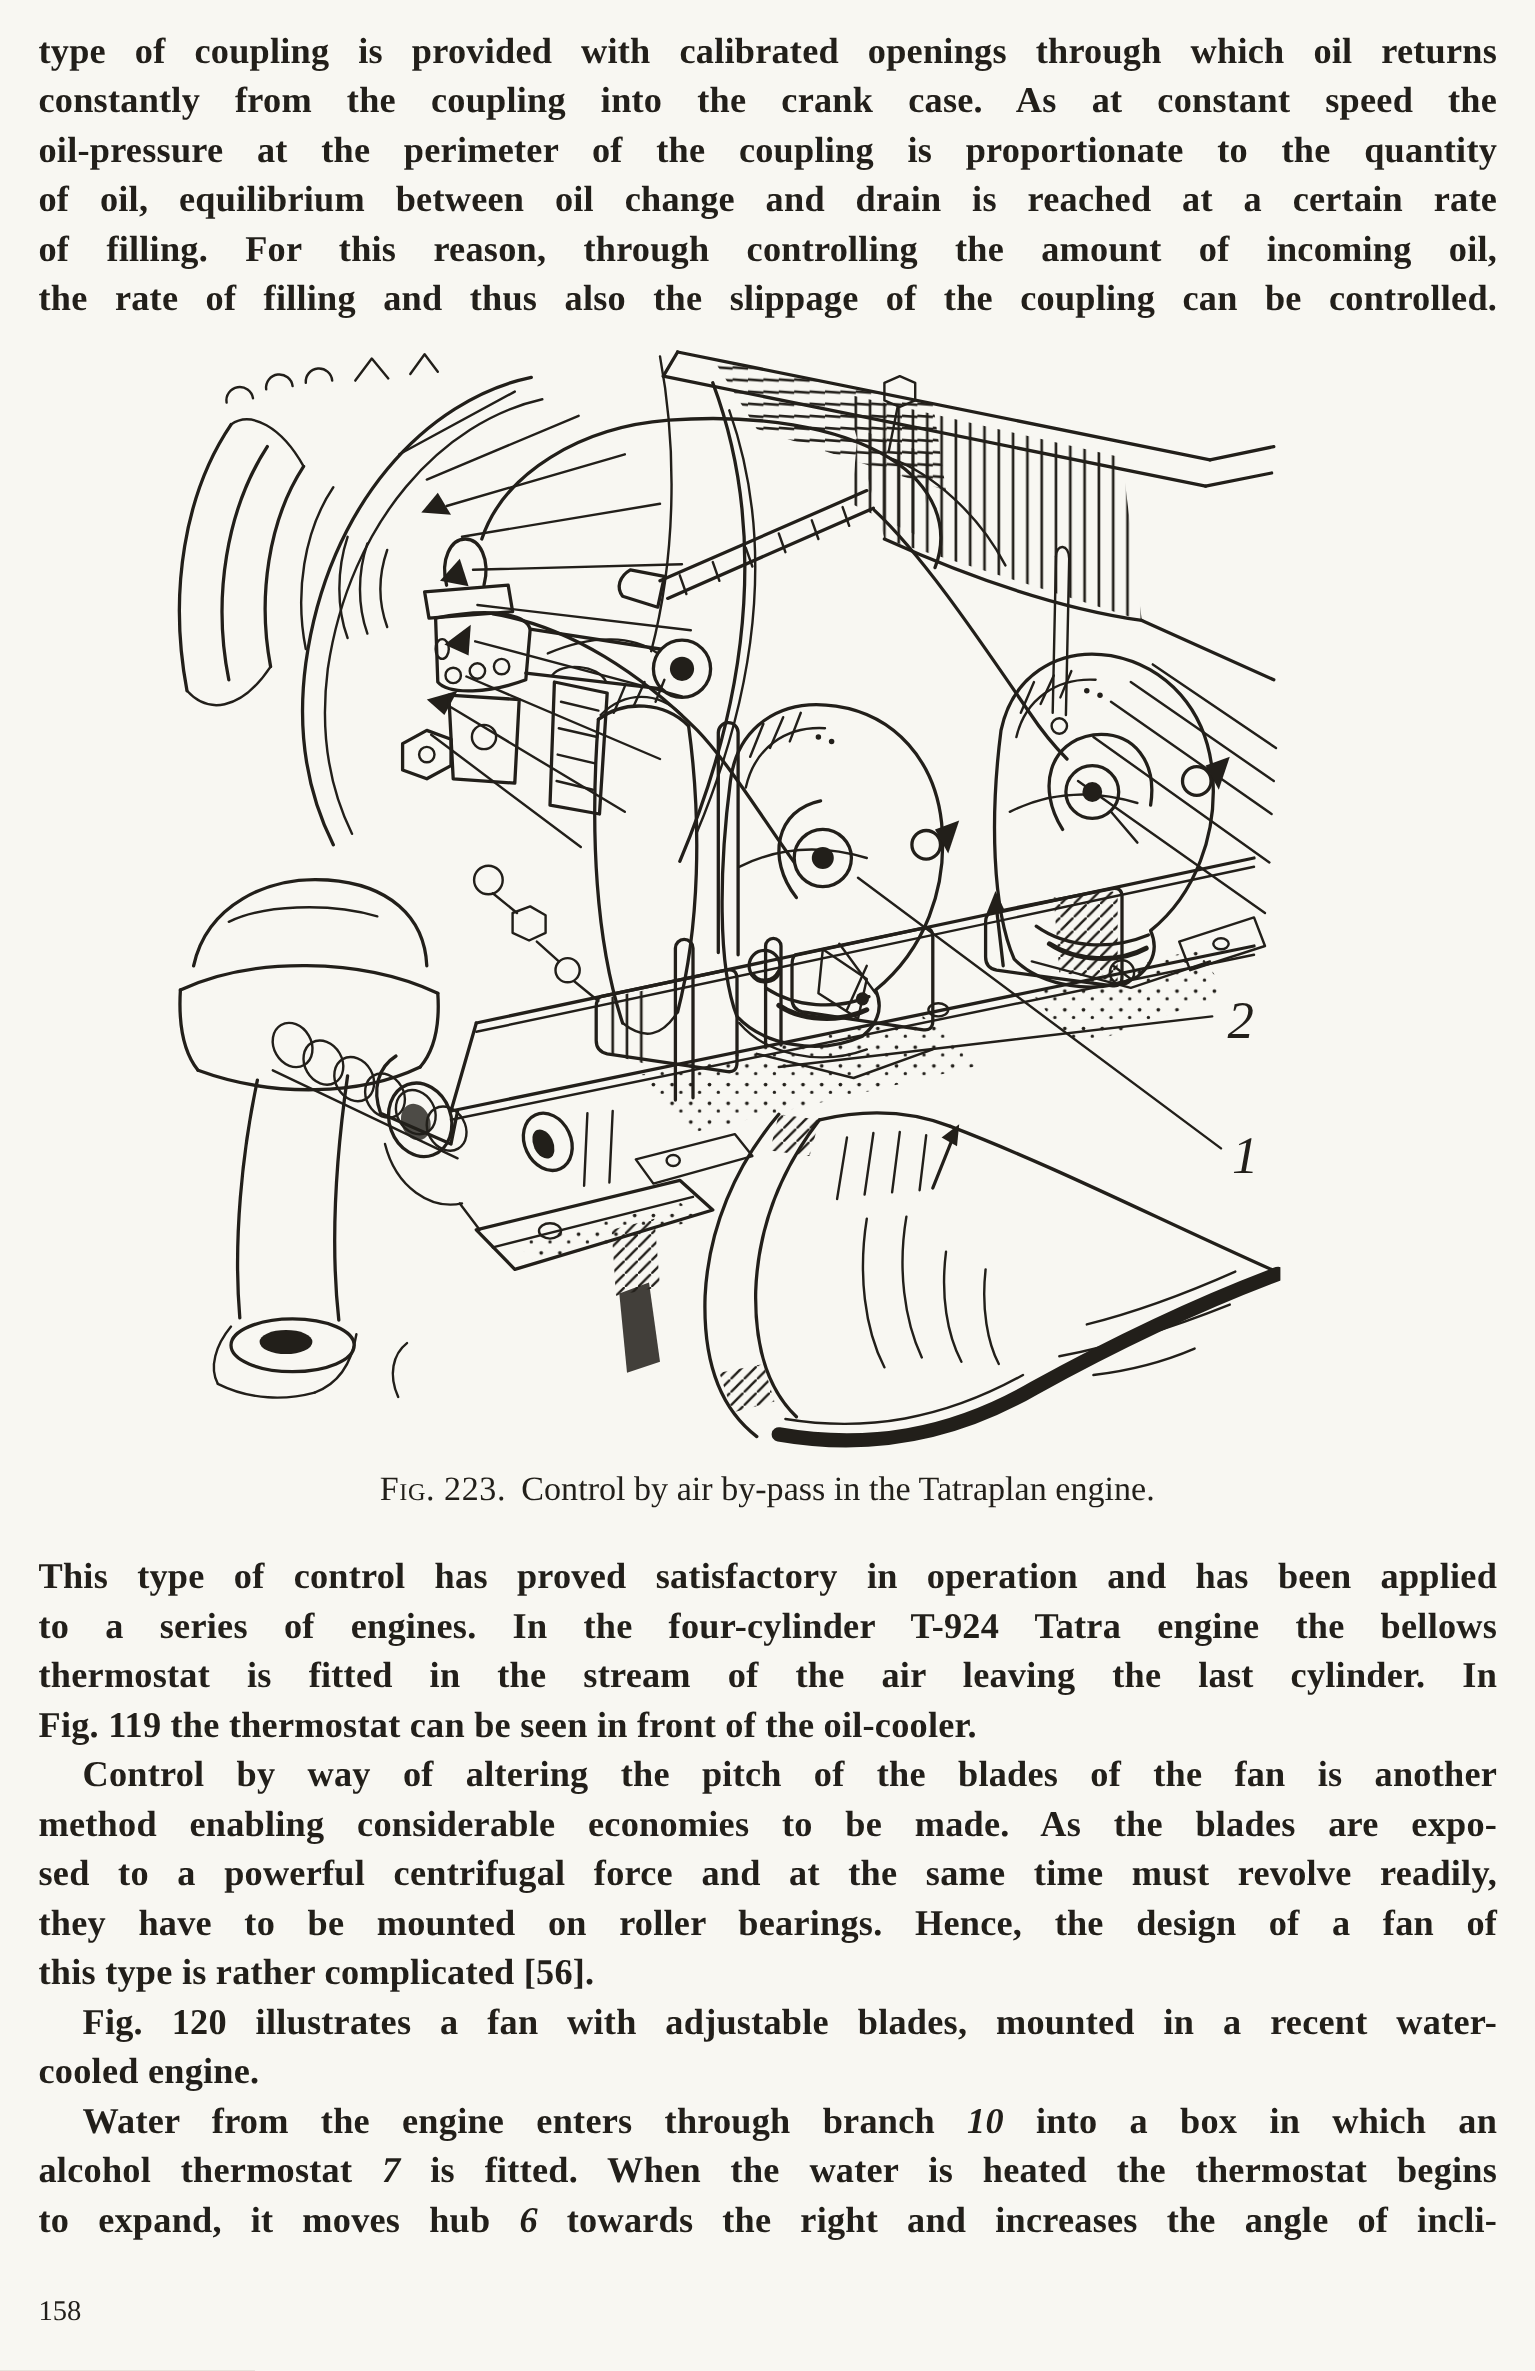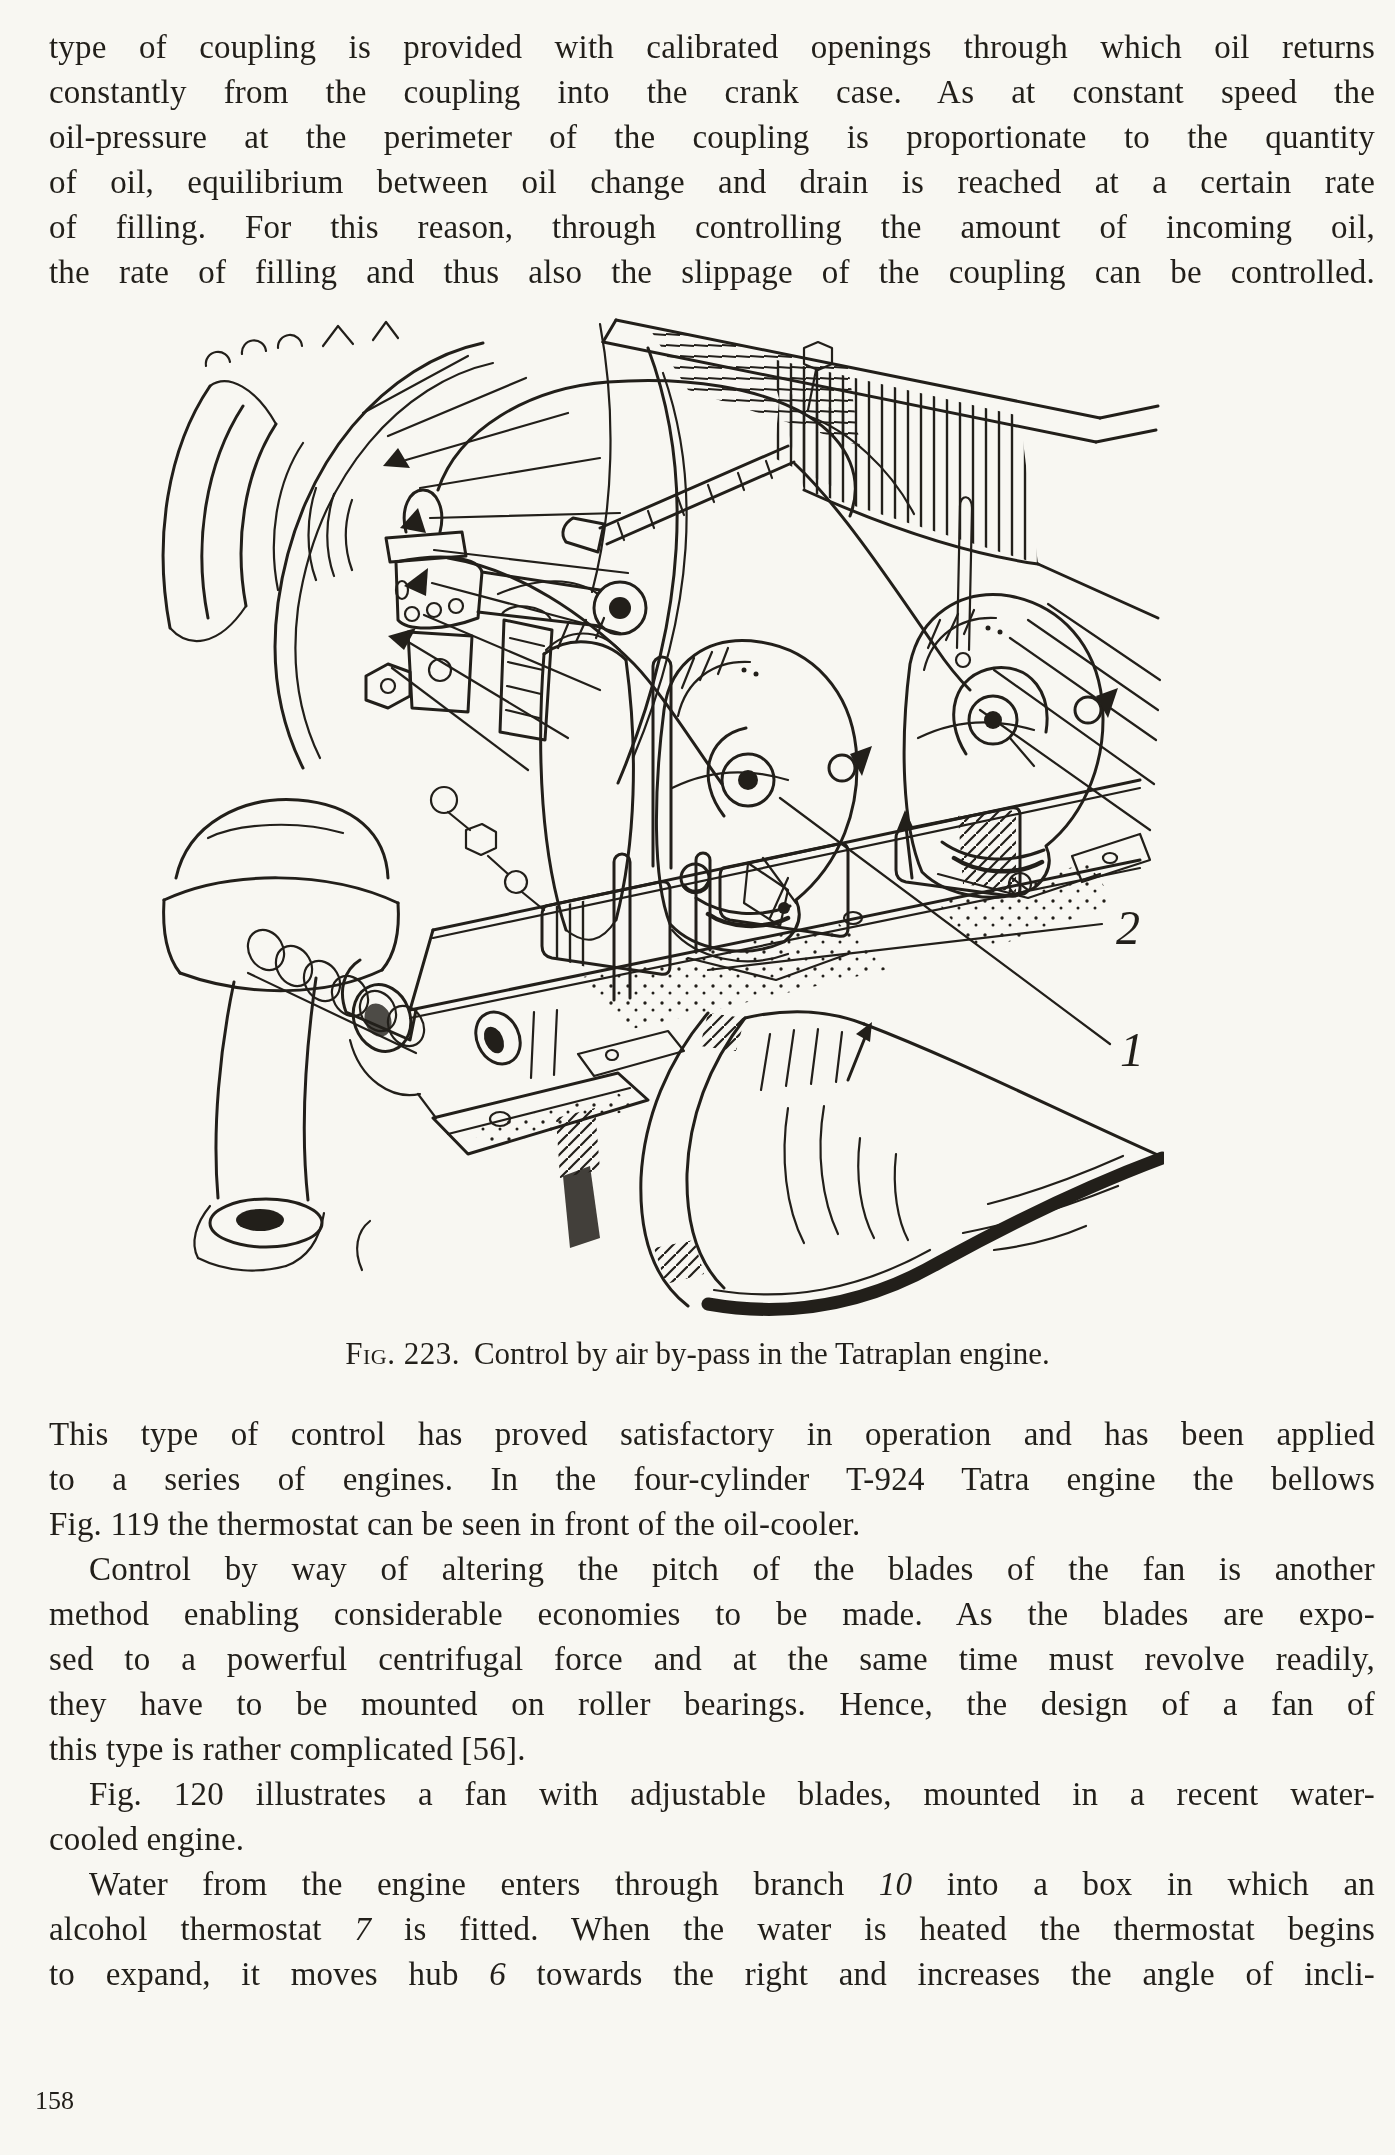--- a/index.html
+++ b/index.html
@@ -2,21 +2,21 @@
 <html><head>
 <meta charset="utf-8">
 <style>
   html,body { margin:0; padding:0; background:#d8d5cc; }
   .page {
     position:relative; width:1395px; height:2155px;
     background:#f8f7f2; color:#221f1a;
     font-family:"Liberation Serif", serif;
     overflow:hidden;
   }
-  .textblock { position:absolute; left:49px; width:1326px; }
+  .textblock { position:absolute; left:35px; width:1326px;font-weight:bold; }
   .textblock.top  { top:25px; }
   .textblock.body { top:1412px; }
   .line {
     font-size:33px; line-height:45px; height:45px;
     text-align:justify; text-align-last:justify;
     white-space:normal; letter-spacing:0.2px;
   }
   .line.short  { text-align-last:left; }
   .line.indent { text-indent:40px; }
   .line i { font-style:italic; }
@@ -346,20 +346,21 @@
   </figure>
 
   <div class="caption">
     <span class="sc">Fig. 223.</span><span>Control by air by-pass in the Tatraplan engine.</span>
   </div>
 
   <section class="textblock body">
 
   <div class="line">This type of control has proved satisfactory in operation and has been applied</div>
       <div class="line">to a series of engines. In the four-cylinder T-924 Tatra engine the bellows</div>
+      <div class="line">thermostat is fitted in the stream of the air leaving the last cylinder. In</div>
       <div class="line short">Fig. 119 the thermostat can be seen in front of the oil-cooler.</div>
       <div class="line indent">Control by way of altering the pitch of the blades of the fan is another</div>
       <div class="line">method enabling considerable economies to be made. As the blades are expo-</div>
       <div class="line">sed to a powerful centrifugal force and at the same time must revolve readily,</div>
       <div class="line">they have to be mounted on roller bearings. Hence, the design of a fan of</div>
       <div class="line short">this type is rather complicated [56].</div>
       <div class="line indent">Fig. 120 illustrates a fan with adjustable blades, mounted in a recent water-</div>
       <div class="line short">cooled engine.</div>
       <div class="line indent">Water from the engine enters through branch <i>10</i> into a box in which an</div>
       <div class="line">alcohol thermostat <i>7</i> is fitted. When the water is heated the thermostat begins</div>

